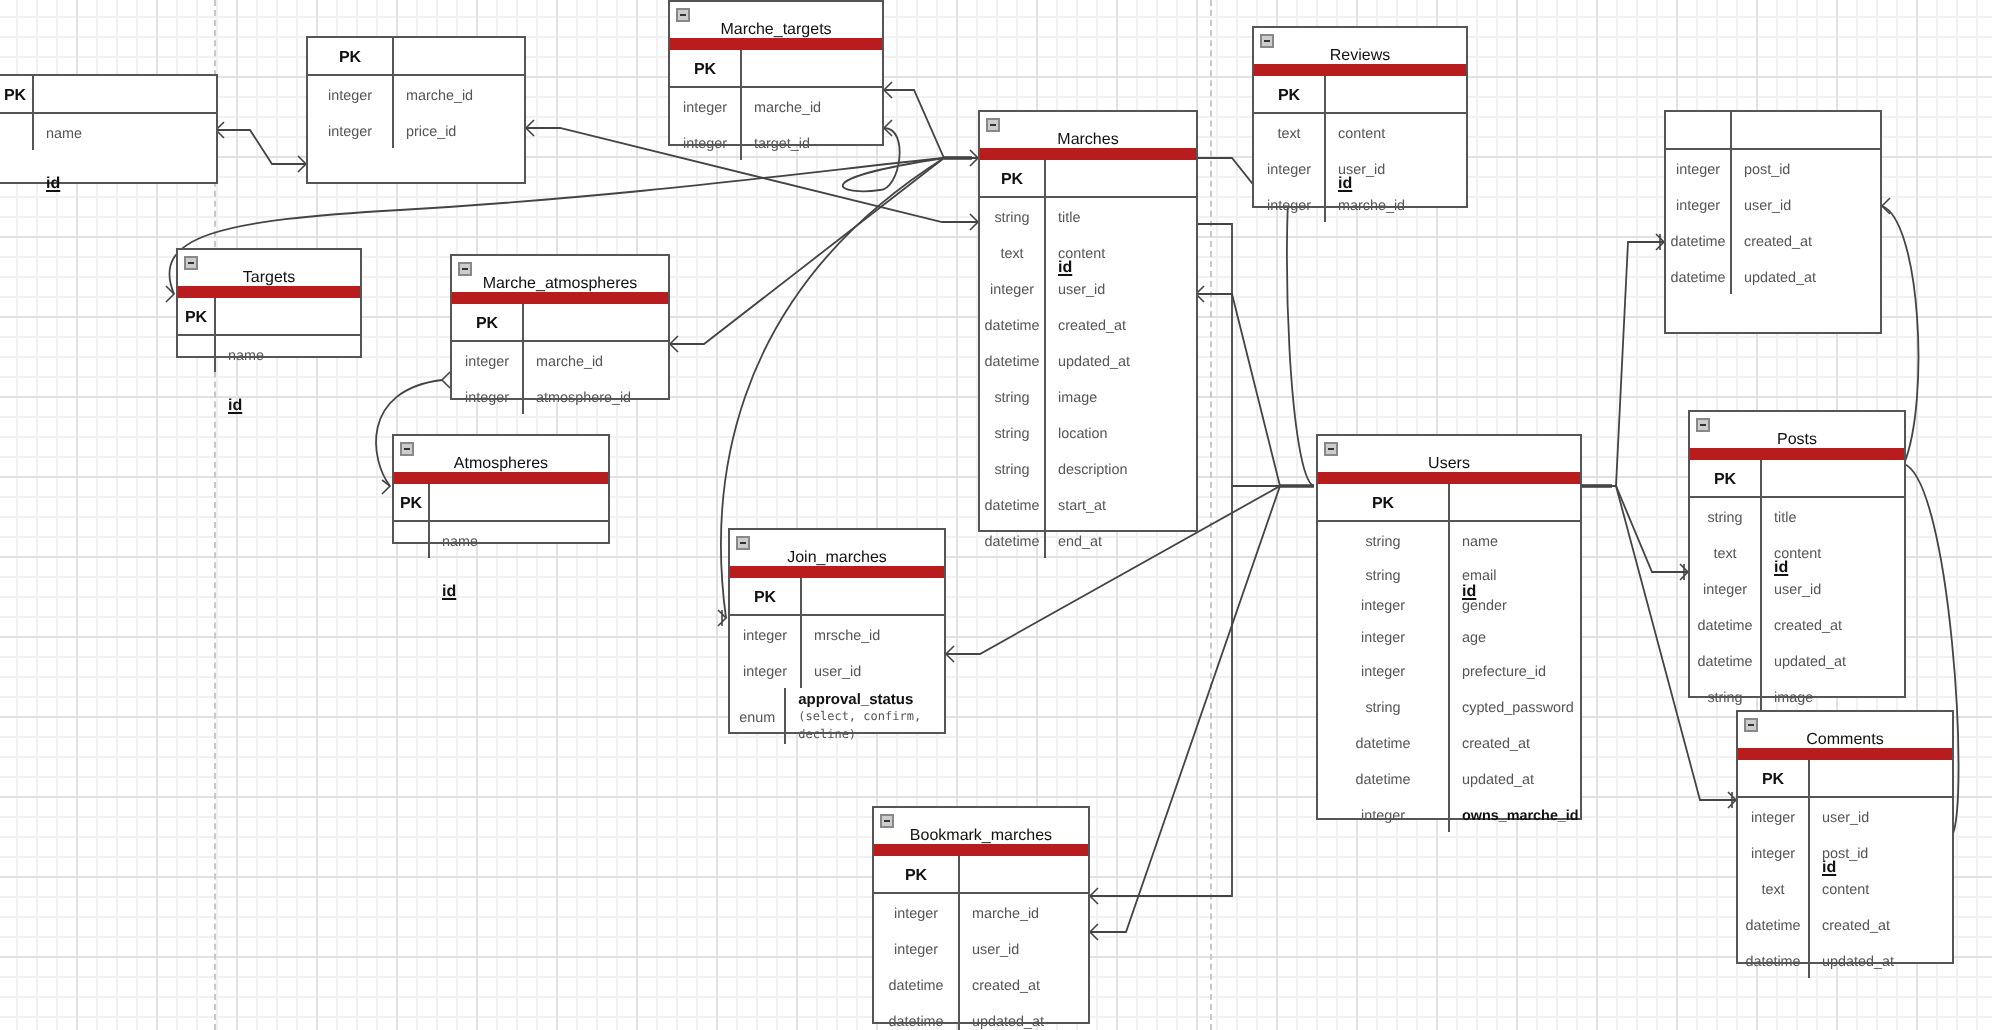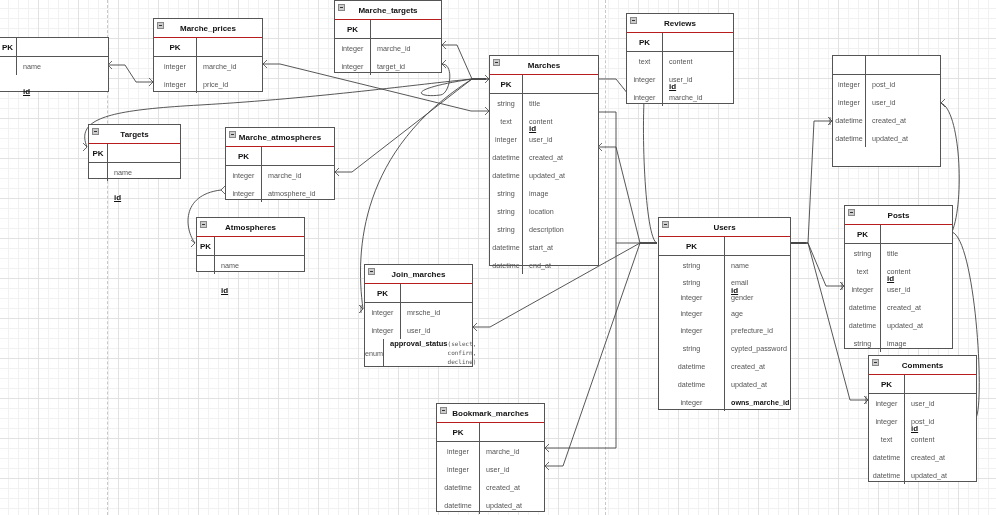--- a/index.html
+++ b/index.html
@@ -9,22 +9,22 @@
     background-image:
       linear-gradient(#e2e2e2 1px, transparent 1px),
       linear-gradient(90deg,#e2e2e2 1px, transparent 1px),
       linear-gradient(#f1f1f1 1px, transparent 1px),
       linear-gradient(90deg,#f1f1f1 1px, transparent 1px);
     background-size:40px 40px,40px 40px,10px 10px,10px 10px;
     background-position:-2px -2px,-2px -2px,-2px -2px,-2px -2px;}
   .vdash{position:absolute;top:0;height:515px;width:0;border-left:1.5px dashed #c8c8c8;}
   svg.links{position:absolute;left:0;top:0;width:996px;height:515px;pointer-events:none;}
   .entity{position:absolute;background:#fff;border:1px solid #555;box-sizing:border-box;font-size:7.2px;color:#333;}
-  .entity .hdr{height:18px;border-bottom:1px solid #b91c1c;position:relative;display:flex;align-items:center;justify-content:center;
-    font-weight:bold;font-size:8px;color:#111;}
+  .entity .hdr{height:18px;border-bottom:6px solid #b91c1c;position:relative;display:flex;align-items:flex-end;justify-content:center;
+    font-weight:normal;font-size:8px;color:#111;}
   .entity .hdr .min{position:absolute;left:3px;top:3px;width:7px;height:7px;background:#ccc;border:1px solid #888;box-sizing:border-box;}
   .entity .hdr .min:after{content:"";position:absolute;left:1px;top:2px;width:3px;height:1px;background:#333;}
   .entity .pkrow{display:flex;height:18px;border-bottom:1px solid #555;font-weight:bold;color:#111;font-size:8px;}
   .entity .row{display:flex;align-items:center;}
   .entity .c1{box-sizing:border-box;border-right:1px solid #555;display:flex;align-items:center;justify-content:center;height:100%;}
   .entity .c2{padding-left:6px;display:flex;align-items:center;height:100%;}
   .entity .pkrow .c2{text-decoration:underline;margin-top:44px;}
   .entity .body .row{height:18px;}
   .entity .body .c1{color:#555;}
   .entity .body .c2{color:#555;}
@@ -118,24 +118,20 @@
     </div>
   <div class="body">
       <div class="row">
         <div class="c1" style="width:18px"></div>
         <div class="c2">name</div>
       </div>
     </div>
 </div>
 
 <div class="entity" style="left:153px;top:18px;width:110px;height:74px;">
-  <div class="hdr">
-      <span class="min"></span>
-      <span>Marche_prices</span>
-    </div>
   <div class="pkrow">
       <div class="c1" style="width:43px">PK</div>
       <div class="c2"></div>
     </div>
   <div class="body">
     <div class="row">
         <div class="c1" style="width:43px">integer</div>
         <div class="c2">marche_id</div>
       </div>
     <div class="row">
@@ -456,21 +452,21 @@
     <div class="row">
         <div class="c1" style="width:36px">integer</div>
         <div class="c2">mrsche_id</div>
       </div>
     <div class="row">
         <div class="c1" style="width:36px">integer</div>
         <div class="c2">user_id</div>
       </div>
     <div class="row" style="height:28px">
       <div class="c1" style="width:36px">enum</div>
-      <div class="c2" style="align-items:flex-start;justify-content:center;">
+      <div class="c2" style="flex-direction:column;align-items:flex-start;justify-content:center;">
         <span class="bold" style="font-size:7.5px">approval_status</span>
         <span class="mono">(select, confirm, decline)</span>
       </div>
     </div>
   </div>
 </div>
 
 <div class="entity" style="left:436px;top:403px;width:109px;height:109px;">
   <div class="hdr">
       <span class="min"></span>

